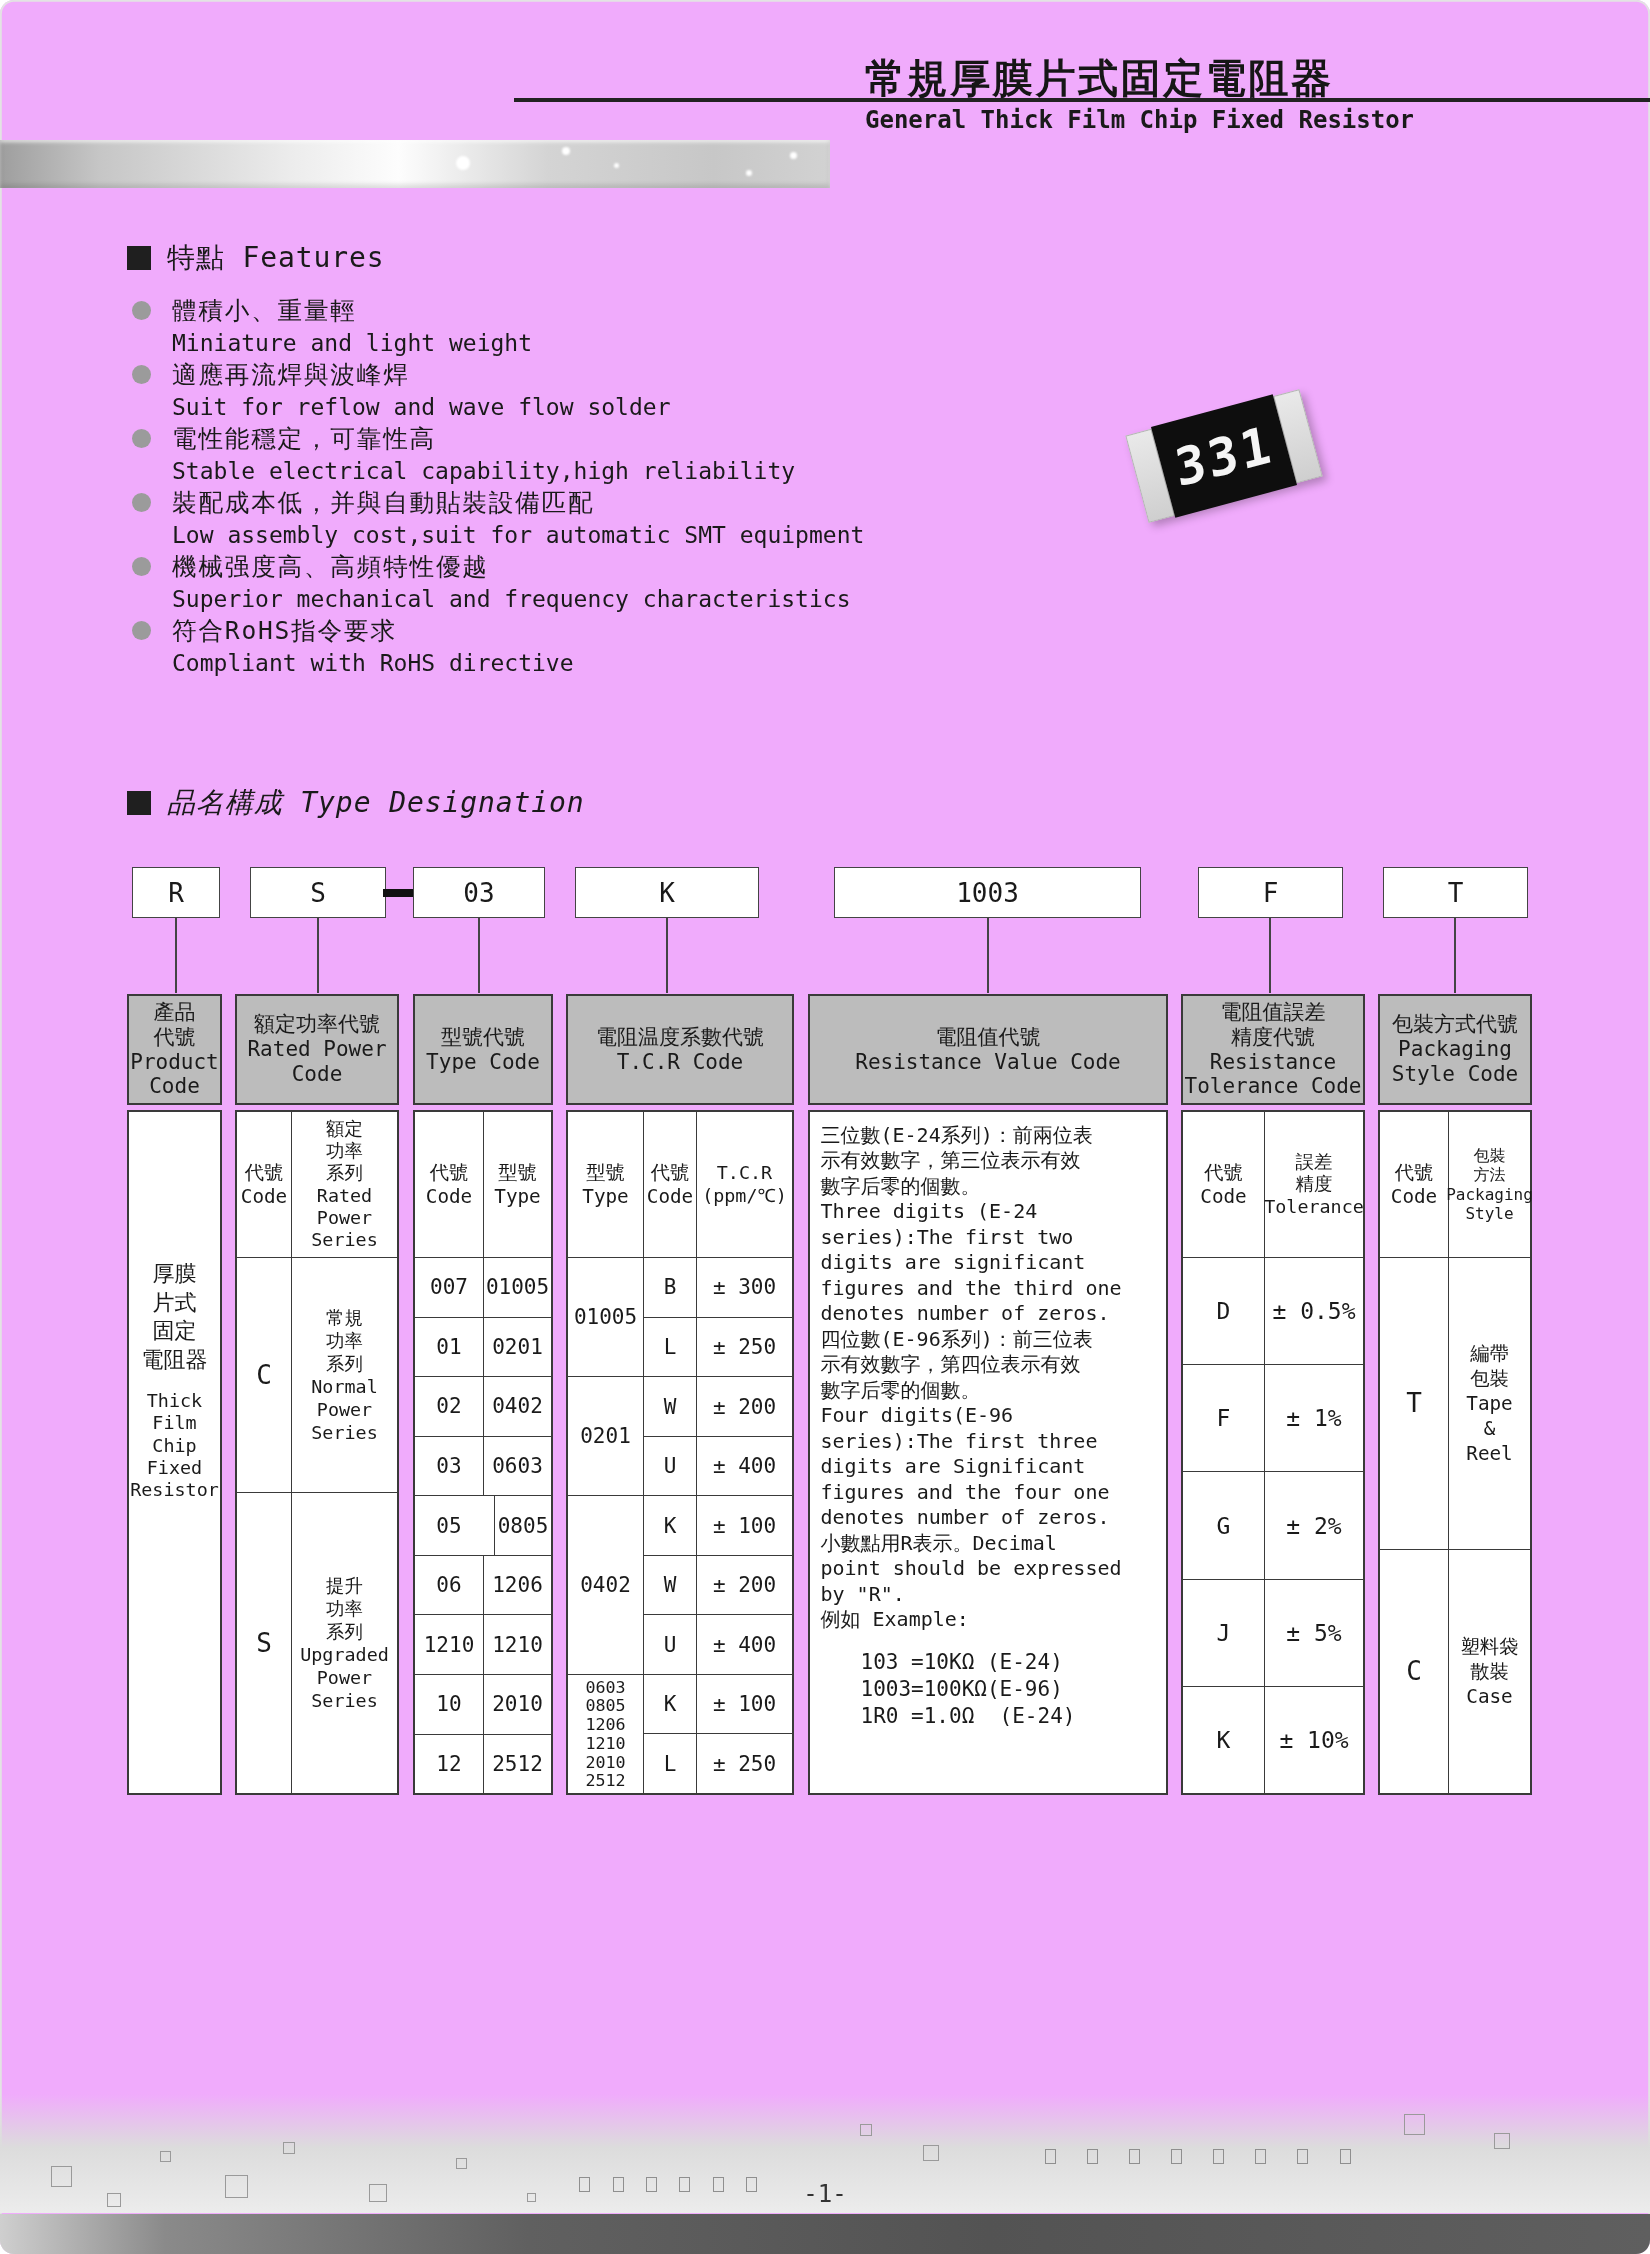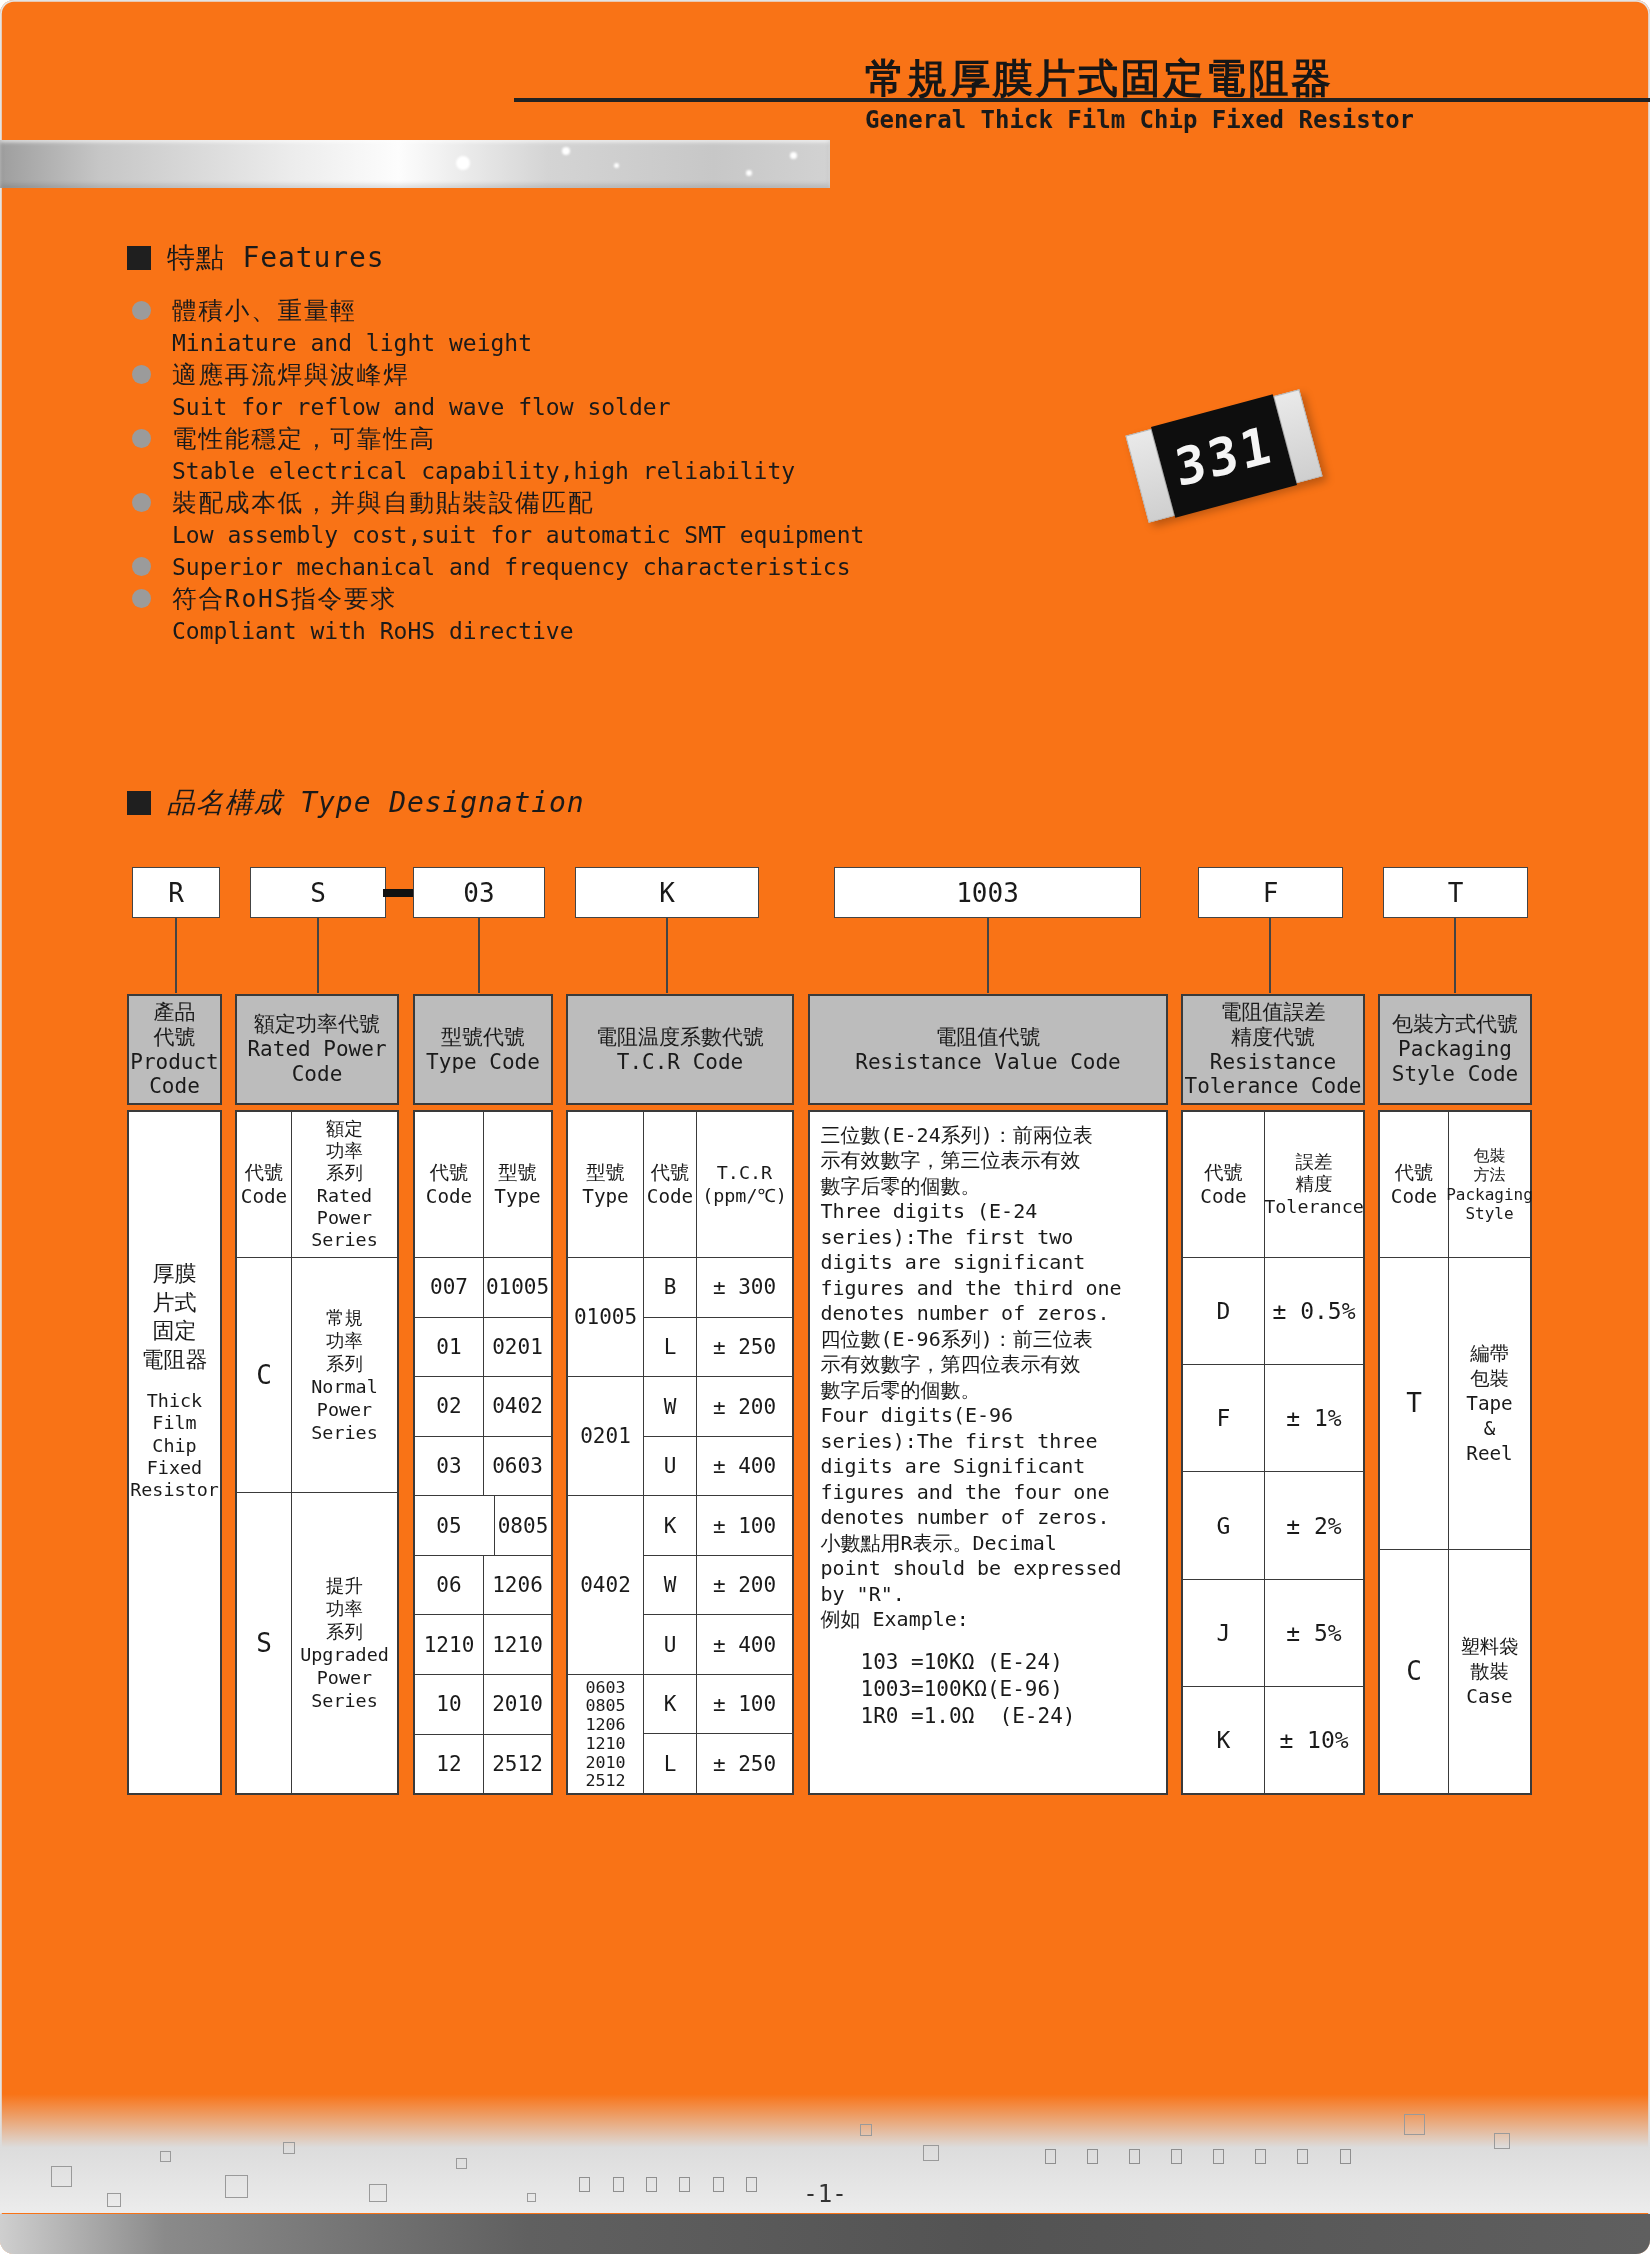--- a/index.html
+++ b/index.html
@@ -1,18 +1,18 @@
 <!DOCTYPE html>
 <html style="font-size:14px"><head>
 <meta charset="utf-8">
 <style>
   * { box-sizing: border-box; margin: 0; padding: 0; }
   html,body { background:#fff; }
   body { font-family:"DejaVu Sans Mono","Liberation Mono",monospace; color:#1a1a1a; }
-  .page { position:relative; width:1650px; height:2254px; margin:0 auto; background:#f97316;
+  .page { position:relative; width:1650px; height:2254px; margin:0 auto; background:#f0abfc;
           overflow:hidden; border-radius:14px; box-shadow: inset 0 0 0 1.8px #e3e3e3; }
 
   
   .title-zh { position:absolute; left:865px; top:51px; font-size:40px; font-weight:900;
               letter-spacing:2.6px; color:#161616; }
   .title-rule { position:absolute; left:514px; top:98px; right:0; height:4.4px; background:#222; }
   .title-en { position:absolute; left:865px; top:106px; font-size:24px; font-weight:bold; }
   .top-band { position:absolute; left:0; top:140px; width:830px; height:48px;
       background:linear-gradient(90deg,#9e9e9e 0%,#c6c6c6 12%,#ececec 35%,#fdfdfd 48%,#d4d4d4 66%,#c7c7c7 86%,#d2d2d2 100%);
       box-shadow: inset 0 -3.5px 5.3px rgba(0,0,0,.12), inset 0 2.6px 3.5px rgba(255,255,255,.6); }
@@ -119,20 +119,21 @@
       <div class="feature-zh">電性能穩定，可靠性高</div>
       <div class="feature-en">Stable electrical capability,high reliability</div>
     </div>
     <div class="feature-item">
       <span class="feature-bullet"></span>
       <div class="feature-zh">裝配成本低，并與自動貼裝設備匹配</div>
       <div class="feature-en">Low assembly cost,suit for automatic SMT equipment</div>
     </div>
     <div class="feature-item">
       <span class="feature-bullet"></span>
+      <div class="feature-zh">機械强度高、高頻特性優越</div>
       <div class="feature-en">Superior mechanical and frequency characteristics</div>
     </div>
     <div class="feature-item">
       <span class="feature-bullet"></span>
       <div class="feature-zh">符合RoHS指令要求</div>
       <div class="feature-en">Compliant with RoHS directive</div>
     </div>
   </div>
 
   <div class="chip">

